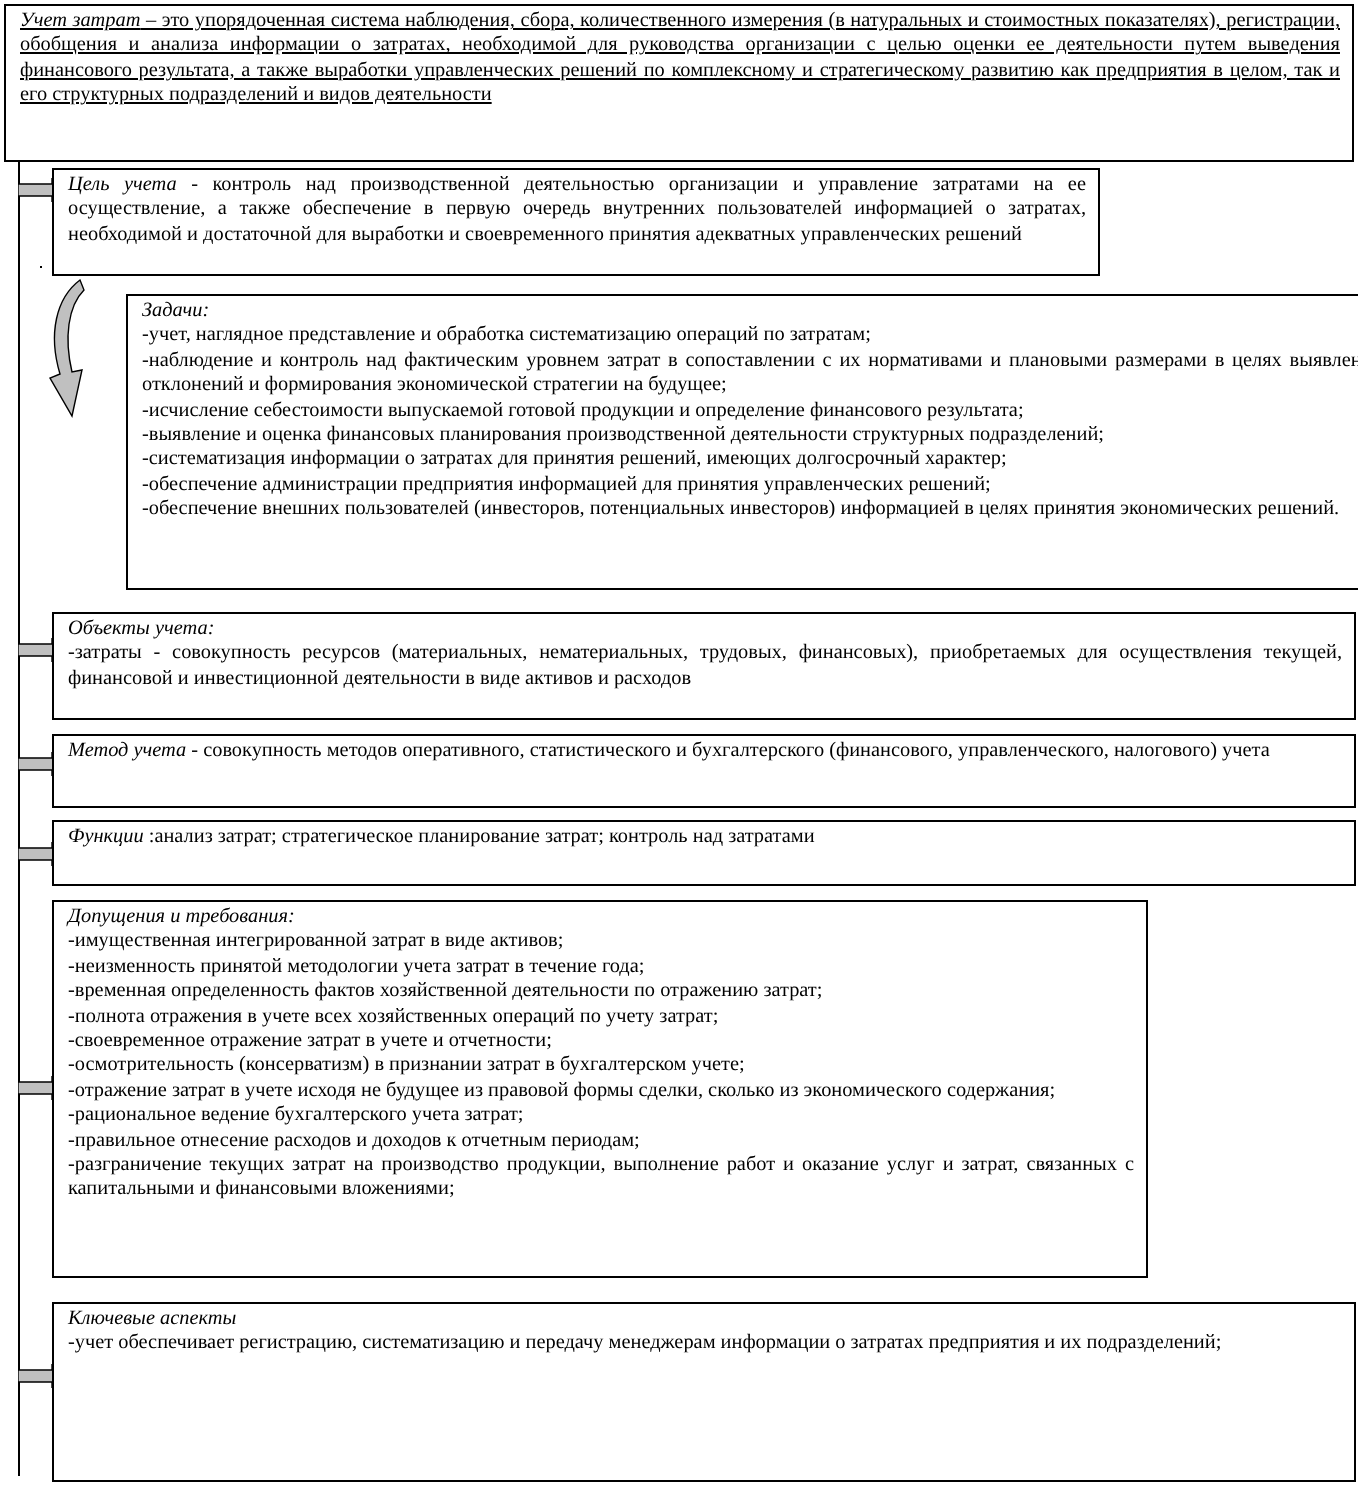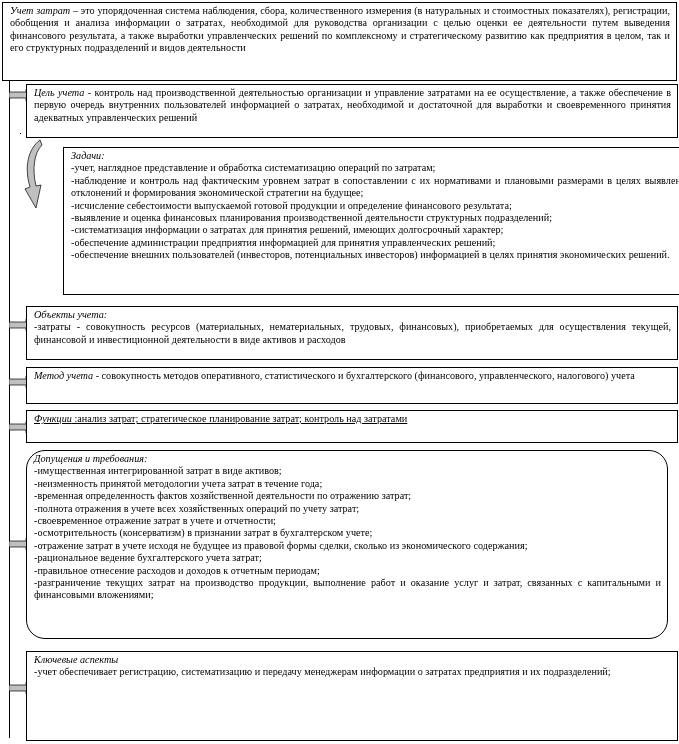--- a/index.html
+++ b/index.html
@@ -10,28 +10,28 @@
   .ital { font-style:italic; }
   .vline { position:absolute; background:#000; width:1px; }
   .arrow { position:absolute; width:26px; height:12px; }
   .dot { position:absolute; width:1px; height:1px; background:#000; }
 </style>
 </head>
 <body>
 
 <div class="vline" style="left:9px; top:80px; height:658px;"></div>
 
-<div class="box" style="left:2px; top:2px; width:675px; height:79px;">
+<div class="box" style="left:2px; top:2px; width:675px; height:79px;text-decoration:underline;">
   <p><span class="ital">Учет затрат</span><span> – это упорядоченная система наблюдения, сбора, количественного измерения (в натуральных и стоимостных показателях), регистрации, обобщения и анализа информации о затратах, необходимой для руководства организации с целью оценки ее деятельности путем выведения финансового результата, а также выработки управленческих решений по комплексному и стратегическому развитию как предприятия в целом, так и его структурных подразделений и видов деятельности</span></p>
 </div>
 
 <svg class="arrow" style="left:9px; top:89px;" viewBox="0 0 26 12">
     <polygon points="0,3 17,3 17,0 25,6 17,12 17,9 0,9" fill="#c0c0c0" stroke="#000" stroke-width="0.7"></polygon>
   </svg>
-<div class="box" style="left:26px; top:84px; width:652px; height:54px;">
+<div class="box" style="left:26px; top:84px; width:524px; height:54px;">
   <p><span class="ital">Цель учета</span><span> - контроль над производственной деятельностью организации и управление затратами на ее осуществление, а также обеспечение в первую очередь внутренних пользователей информацией о затратах, необходимой и достаточной для выработки и своевременного принятия адекватных управленческих решений</span></p>
 </div>
 <div class="dot" style="left:20px; top:133px;"></div>
 
 <svg style="position:absolute; left:22px; top:139px; width:22px; height:70px;" viewBox="0 0 22 70">
   <path d="M18,1 C6,10 2,28 8,48 L3,50 L14,69 L19,46 L14,47 C10,30 12,14 20,6 Z" fill="#c0c0c0" stroke="#000" stroke-width="0.7"></path>
 </svg>
 
 <div class="box" style="left:43px; top:147px; width:635px; height:148px;margin-left:20px;">
   <p class="ital"><span>Задачи</span><span>:</span></p>
@@ -57,28 +57,28 @@
 <svg class="arrow" style="left:9px; top:376px;" viewBox="0 0 26 12">
     <polygon points="0,3 17,3 17,0 25,6 17,12 17,9 0,9" fill="#c0c0c0" stroke="#000" stroke-width="0.7"></polygon>
   </svg>
 <div class="box" style="left:26px; top:367px; width:652px; height:37px;">
   <p><span class="ital">Метод учета</span><span> - совокупность методов оперативного, статистического и бухгалтерского (финансового, управленческого, налогового) учета</span></p>
 </div>
 
 <svg class="arrow" style="left:9px; top:421px;" viewBox="0 0 26 12">
     <polygon points="0,3 17,3 17,0 25,6 17,12 17,9 0,9" fill="#c0c0c0" stroke="#000" stroke-width="0.7"></polygon>
   </svg>
-<div class="box" style="left:26px; top:410px; width:652px; height:33px;text-decoration:underline;">
+<div class="box" style="left:26px; top:410px; width:652px; height:33px;">
   <p><span class="ital">Функции</span><span> :анализ затрат; стратегическое планирование затрат; контроль над  затратами</span></p>
 </div>
 
 <svg class="arrow" style="left:9px; top:538px;" viewBox="0 0 26 12">
     <polygon points="0,3 17,3 17,0 25,6 17,12 17,9 0,9" fill="#c0c0c0" stroke="#000" stroke-width="0.7"></polygon>
   </svg>
-<div class="box" style="left:26px; top:450px; width:642px; height:189px;border-radius:19px;">
+<div class="box" style="left:26px; top:450px; width:548px; height:189px;">
   <p class="ital"><span>Допущения и требования</span><span>:</span></p>
   <div>
     <p>-имущественная интегрированной затрат в виде активов;</p>
     <p>-неизменность принятой методологии учета затрат в течение года;</p>
     <p>-временная определенность фактов хозяйственной деятельности по отражению затрат;</p>
     <p>-полнота отражения в учете всех хозяйственных операций по учету затрат;</p>
     <p>-своевременное отражение затрат в учете и отчетности;</p>
     <p>-осмотрительность (консерватизм) в признании затрат в бухгалтерском учете;</p>
     <p>-отражение затрат в учете исходя не будущее из правовой формы сделки, сколько из экономического содержания;</p>
     <p>-рациональное ведение бухгалтерского учета затрат;</p>

